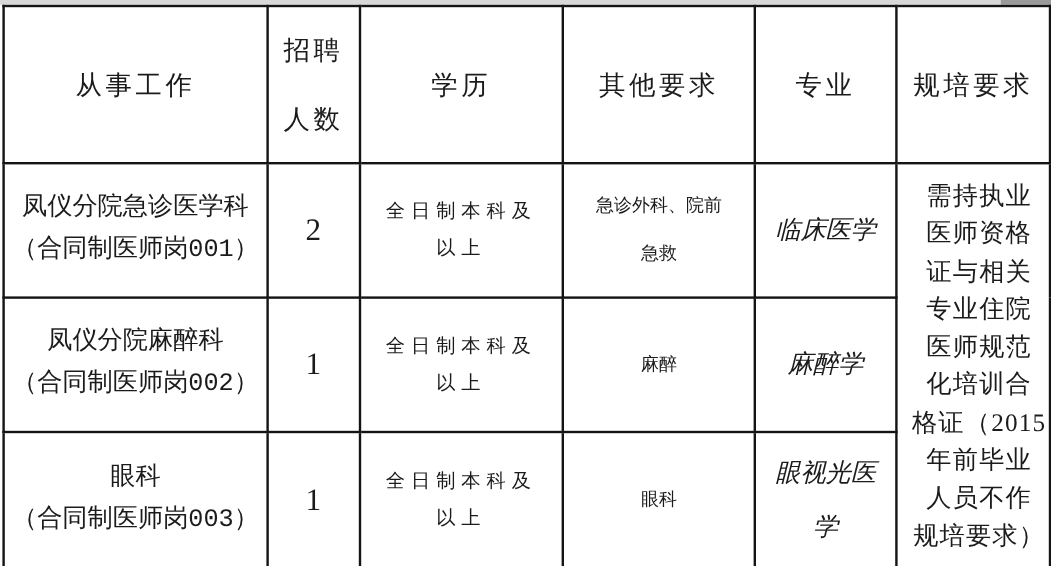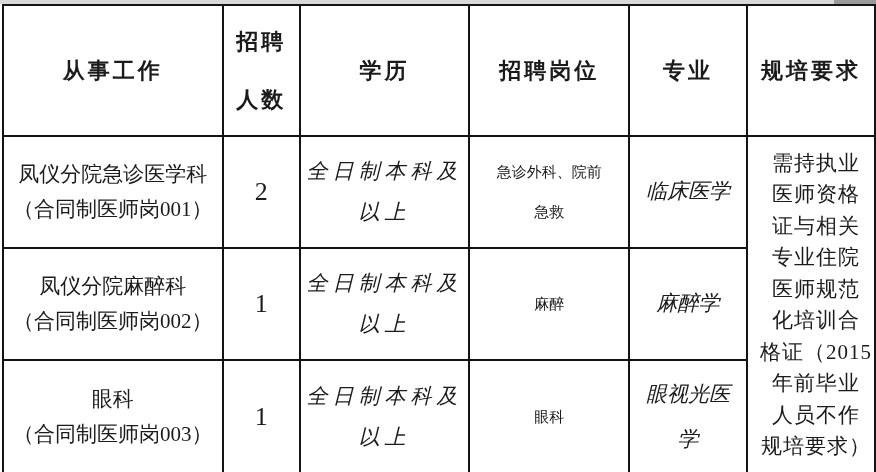--- a/index.html
+++ b/index.html
@@ -35,28 +35,28 @@
   }
   .recruit th, .recruit td {
     border: 2px solid #141414;
     text-align: center;
     vertical-align: middle;
     padding: 0 2px;
     color: #1b1b1b;
     overflow: hidden;
   }
   .recruit th {
-    font-weight: bold;
+    font-weight: normal;
     font-size: 22px;
     letter-spacing: 3px;
     line-height: 2.6;
   }
-  td.c-pos   { font-size: 21px; line-height: 1.65; }
+  td.c-pos   { font-size: 21px; line-height: 1.65; font-family: Liberation Mono, monospace; }
   td.c-count { font-size: 26px; line-height: 1.4; letter-spacing: 0; }
-  td.c-edu   { font-size: 21px; line-height: 1.95; letter-spacing: 5px; font-style: italic; }
+  td.c-edu   { font-size: 16px; line-height: 1.95; letter-spacing: 5px; }
   td.c-work  { font-size: 15px; line-height: 2.7; text-align: center; }
   td.c-major { font-size: 21px; line-height: 2.15; font-style: italic; }
   td.c-req   { font-size: 21px; line-height: 1.5; letter-spacing: 1px; white-space: nowrap; padding-left: 12px; }
 </style>
 </head>
 <body>
 
 <div class="screen">
   <div class="artifact-top"></div>
   <div class="artifact-top-right"></div>
@@ -69,21 +69,21 @@
       <col style="width:160px">
       <col style="width:118px">
       <col style="width:122px">
     </colgroup>
 
     <tbody>
         <tr style="height:131px;">
       <th>从事工作</th>
       <th>招聘<br>人数</th>
       <th>学历</th>
-      <th>招聘岗位</th>
+      <th>其他要求</th>
       <th>专业</th>
       <th>规培要求</th>
     </tr>
 
     <tr style="height:112px;">
       <td class="c-pos">凤仪分院急诊医学科<br>（合同制医师岗001）</td>
       <td class="c-count">2</td>
       <td class="c-edu">全日制本科及<br>以上</td>
       <td class="c-work">急诊外科、院前<br>急救</td>
       <td class="c-major">临床医学</td>

